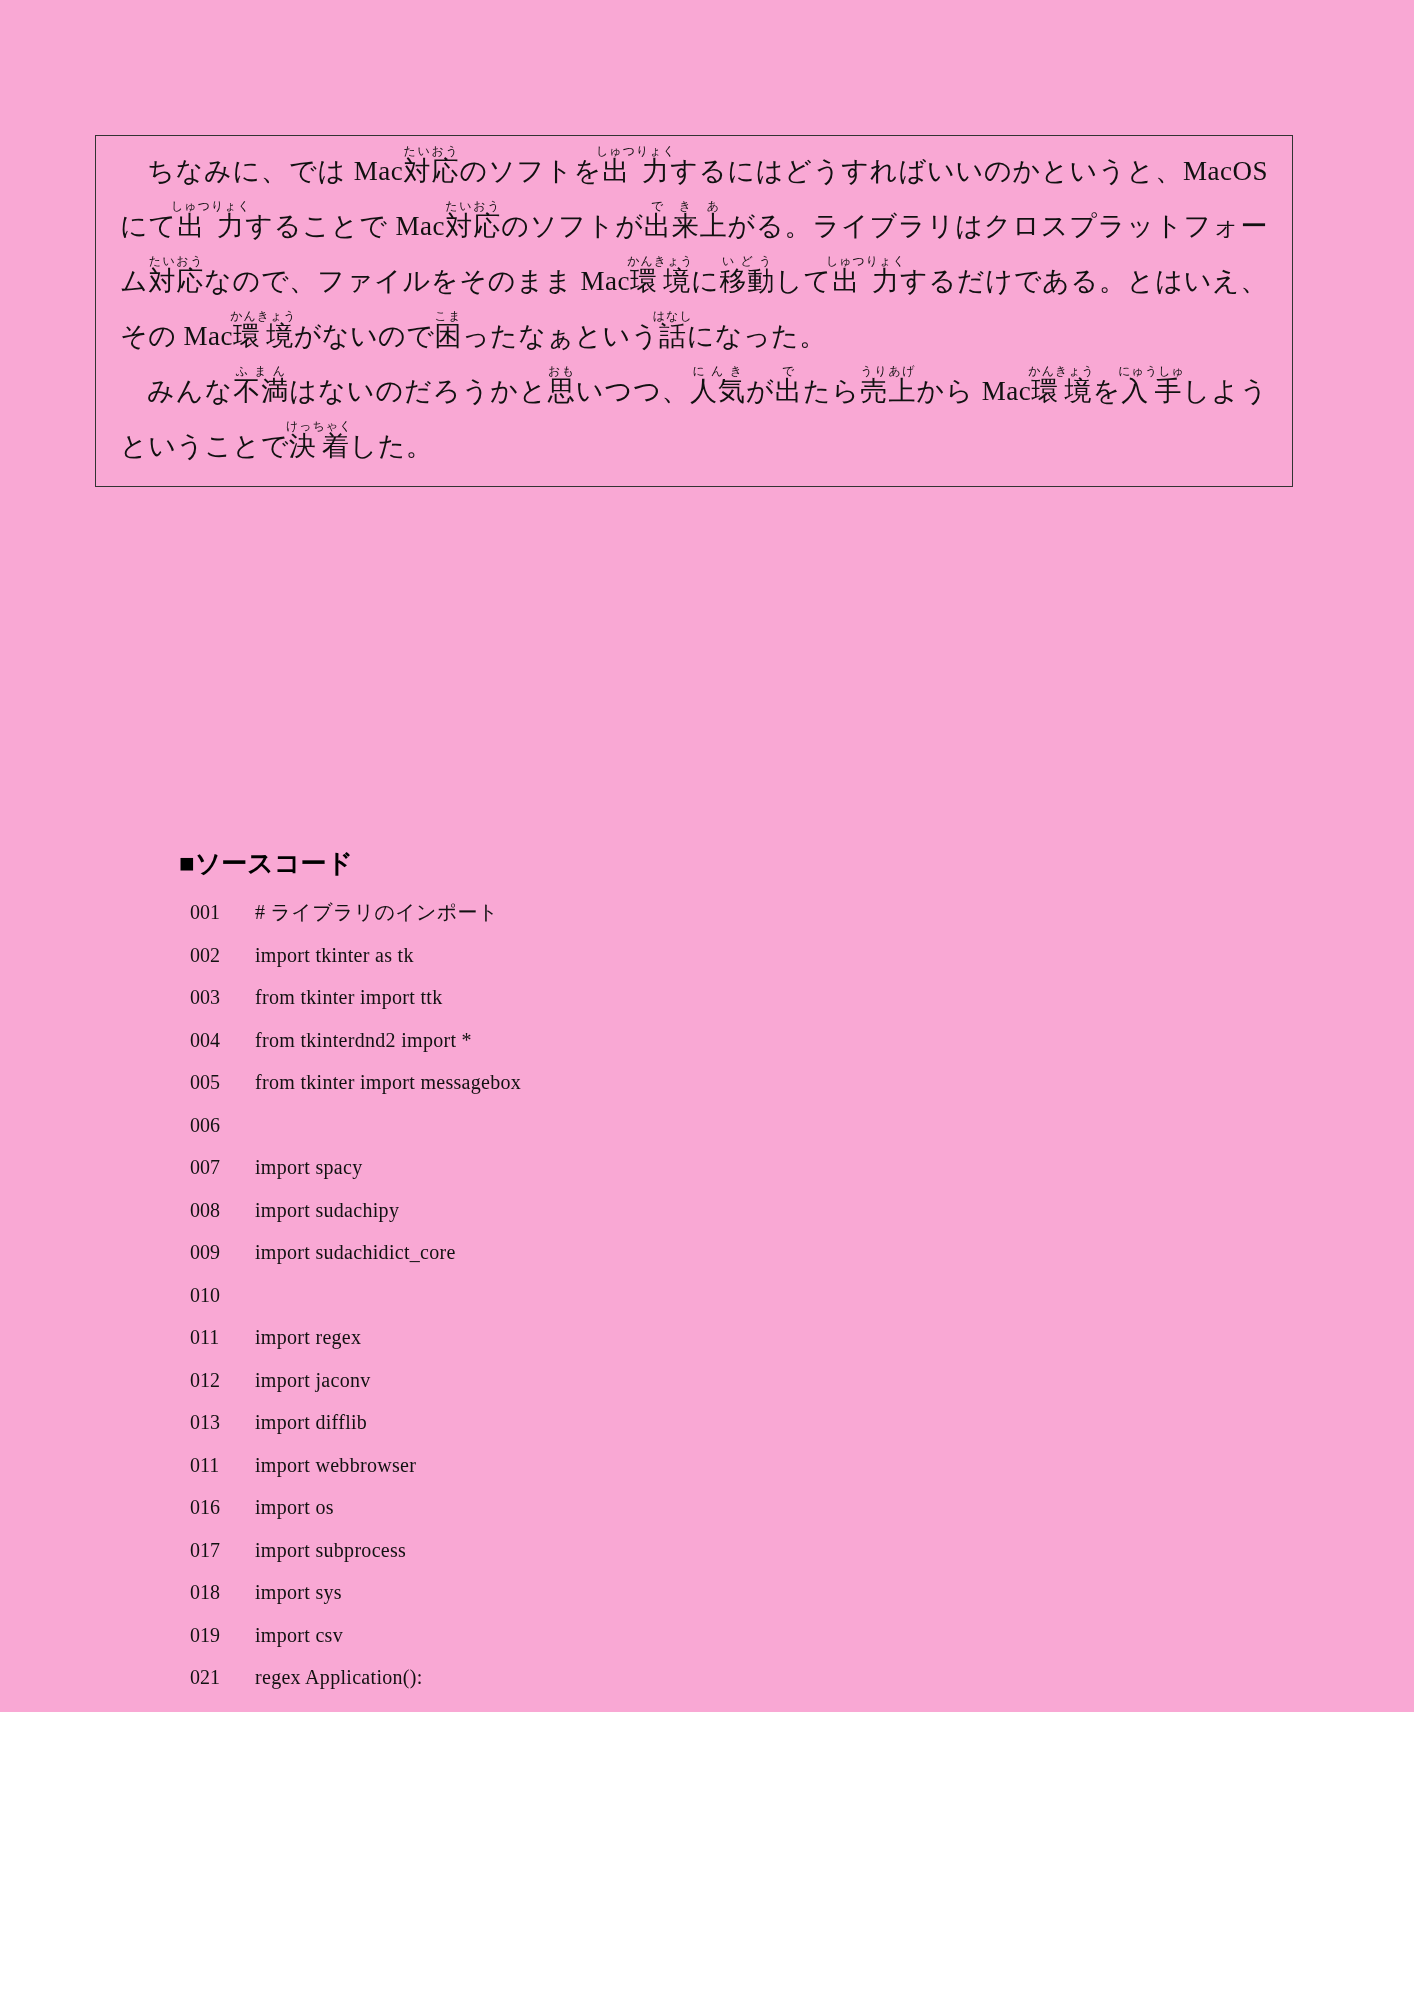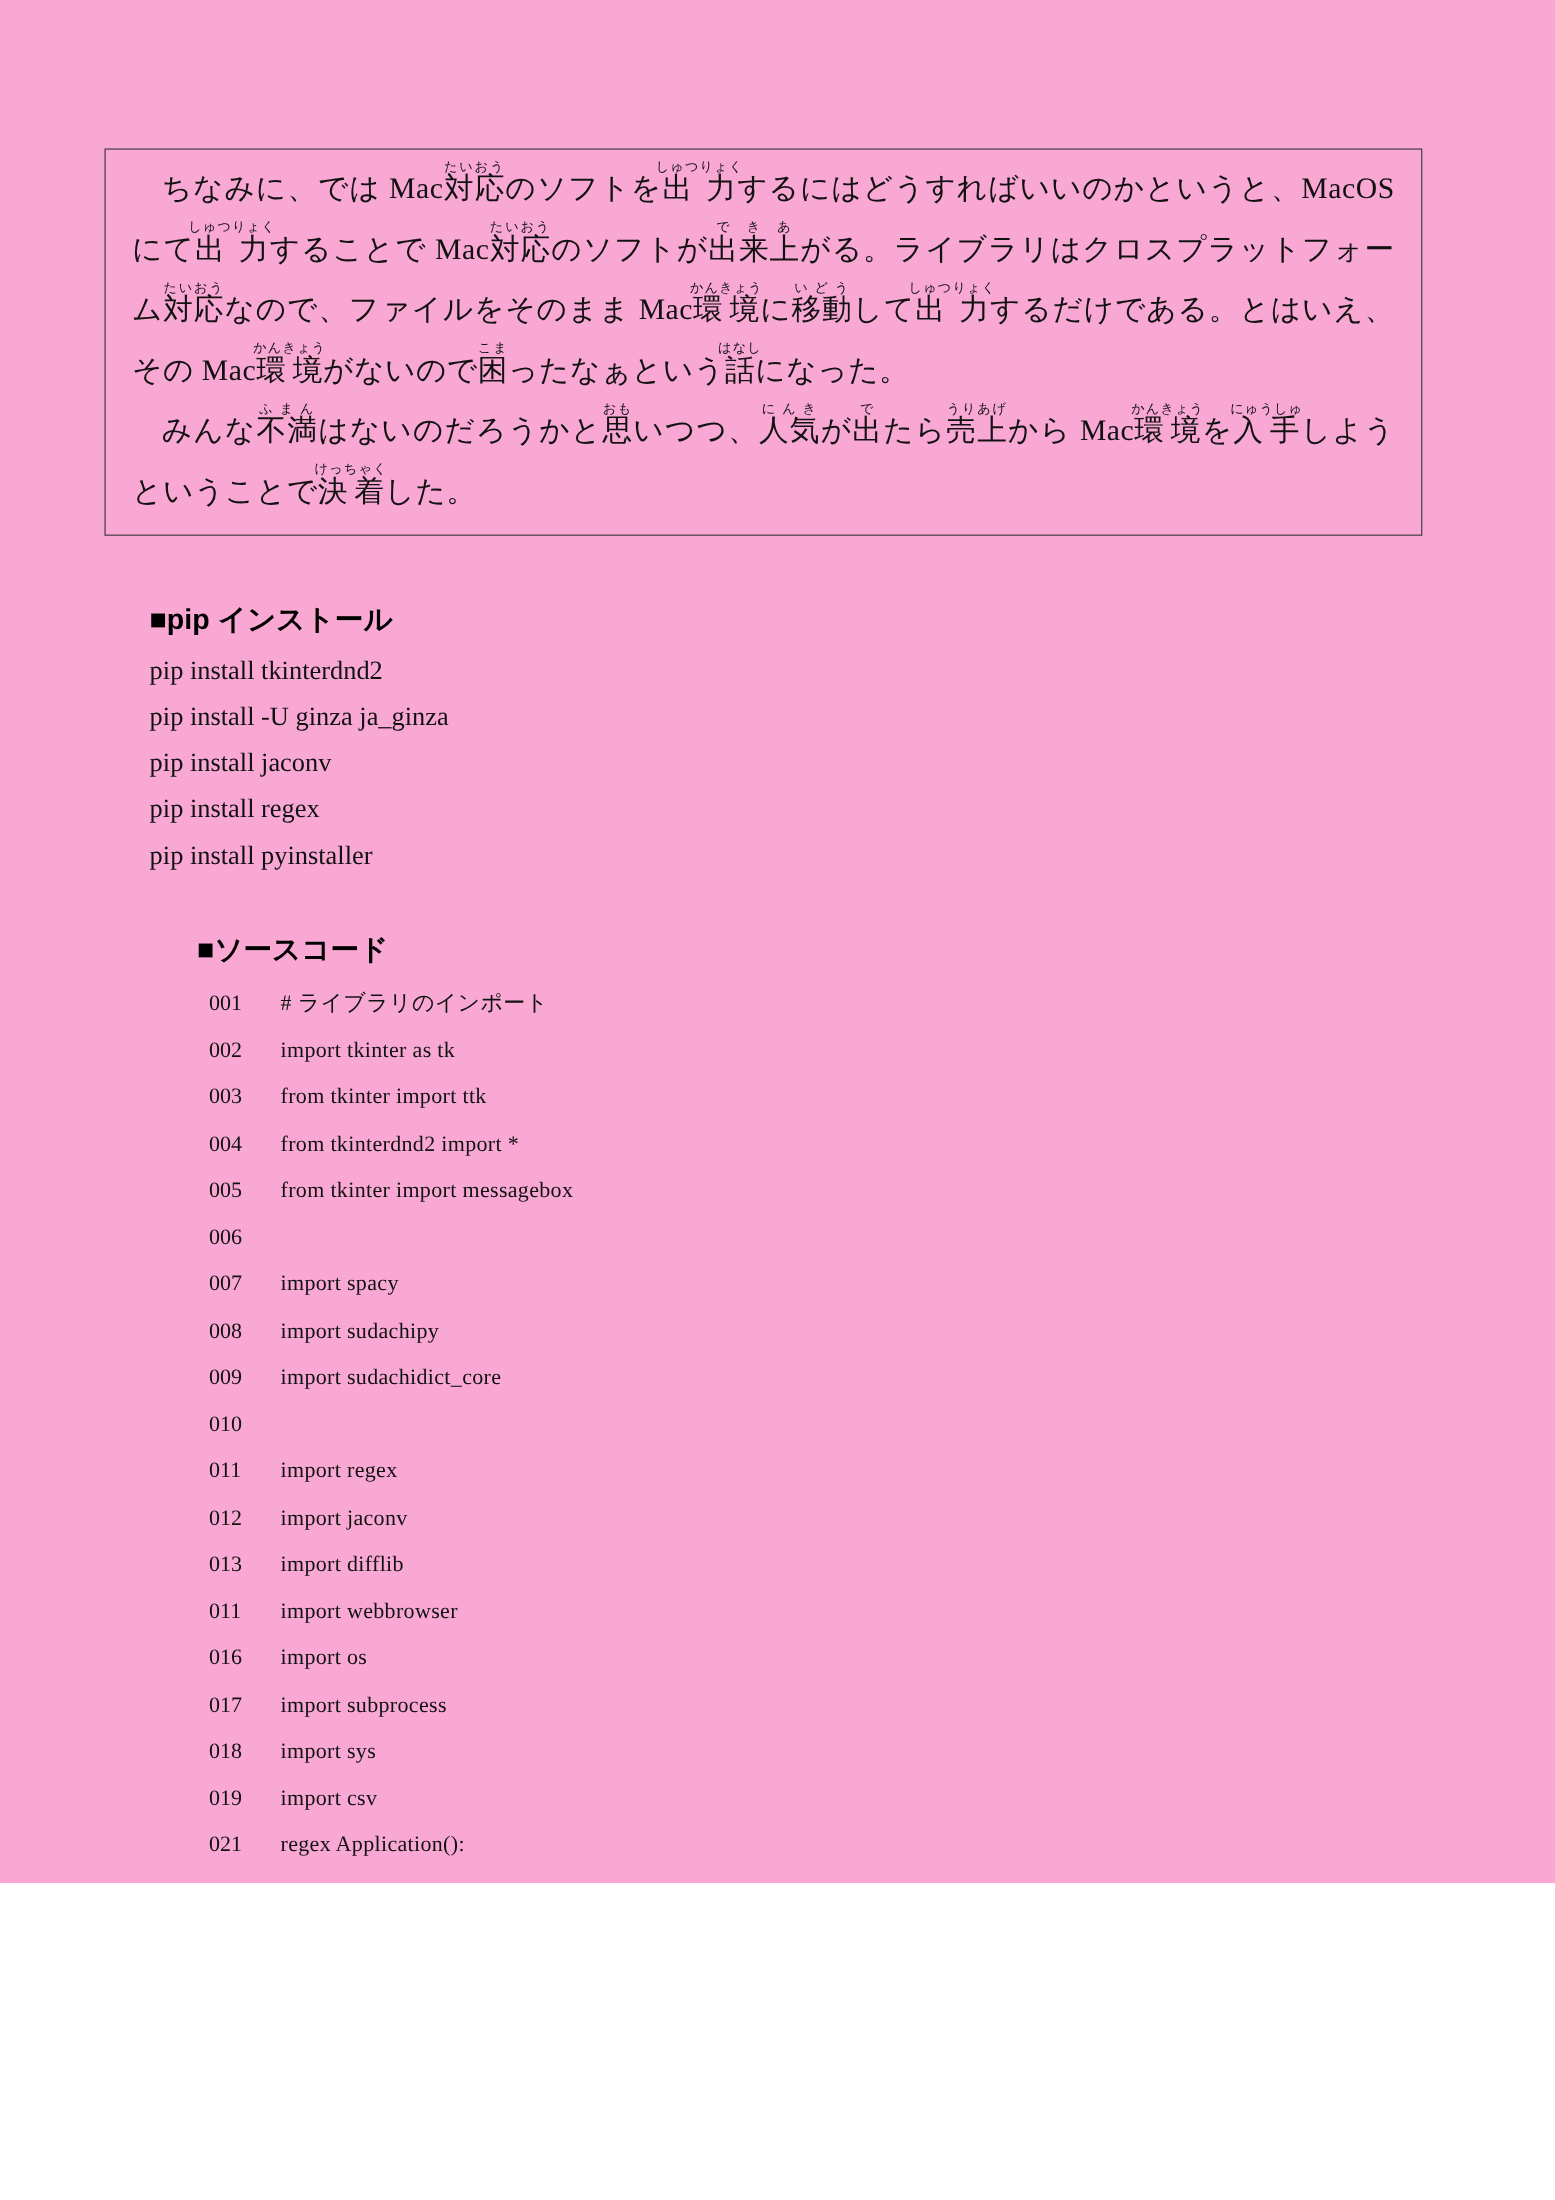--- a/index.html
+++ b/index.html
@@ -105,30 +105,20 @@
 </head>
 <body>
 
 <div class="page">
 
   <div class="note-box" id="note-box">
       <p class="note-para">ちなみに、では Mac<ruby>対応<rt>たいおう</rt></ruby>のソフトを<ruby>出力<rt>しゅつりょく</rt></ruby>するにはどうすればいいのかというと、MacOS にて<ruby>出力<rt>しゅつりょく</rt></ruby>することで Mac<ruby>対応<rt>たいおう</rt></ruby>のソフトが<ruby>出来上<rt>できあ</rt></ruby>がる。ライブラリはクロスプラットフォーム<ruby>対応<rt>たいおう</rt></ruby>なので、ファイルをそのまま Mac<ruby>環境<rt>かんきょう</rt></ruby>に<ruby>移動<rt>いどう</rt></ruby>して<ruby>出力<rt>しゅつりょく</rt></ruby>するだけである。とはいえ、その Mac<ruby>環境<rt>かんきょう</rt></ruby>がないので<ruby>困<rt>こま</rt></ruby>ったなぁという<ruby>話<rt>はなし</rt></ruby>になった。</p>
       <p class="note-para">みんな<ruby>不満<rt>ふまん</rt></ruby>はないのだろうかと<ruby>思<rt>おも</rt></ruby>いつつ、<ruby>人気<rt>にんき</rt></ruby>が<ruby>出<rt>で</rt></ruby>たら<ruby>売上<rt>うりあげ</rt></ruby>から Mac<ruby>環境<rt>かんきょう</rt></ruby>を<ruby>入手<rt>にゅうしゅ</rt></ruby>しようということで<ruby>決着<rt>けっちゃく</rt></ruby>した。</p>
     </div>
 
-  <section class="pip-section">
-    <h2 class="heading">■pip インストール</h2>
-    <div class="pip-commands" id="pip-commands">
-        <div class="pip-line">pip install tkinterdnd2</div>
-        <div class="pip-line">pip install -U ginza ja_ginza</div>
-        <div class="pip-line">pip install jaconv</div>
-        <div class="pip-line">pip install regex</div>
-        <div class="pip-line">pip install pyinstaller</div>
-      </div>
-  </section>
 
   <section class="code-section">
     <h2 class="heading">■ソースコード</h2>
     <div class="code-lines" id="code-lines">
         <div class="code-line">
           <span class="code-num">001</span>
           <span class="code-text"># ライブラリのインポート</span>
         </div>
         <div class="code-line">
           <span class="code-num">002</span>

